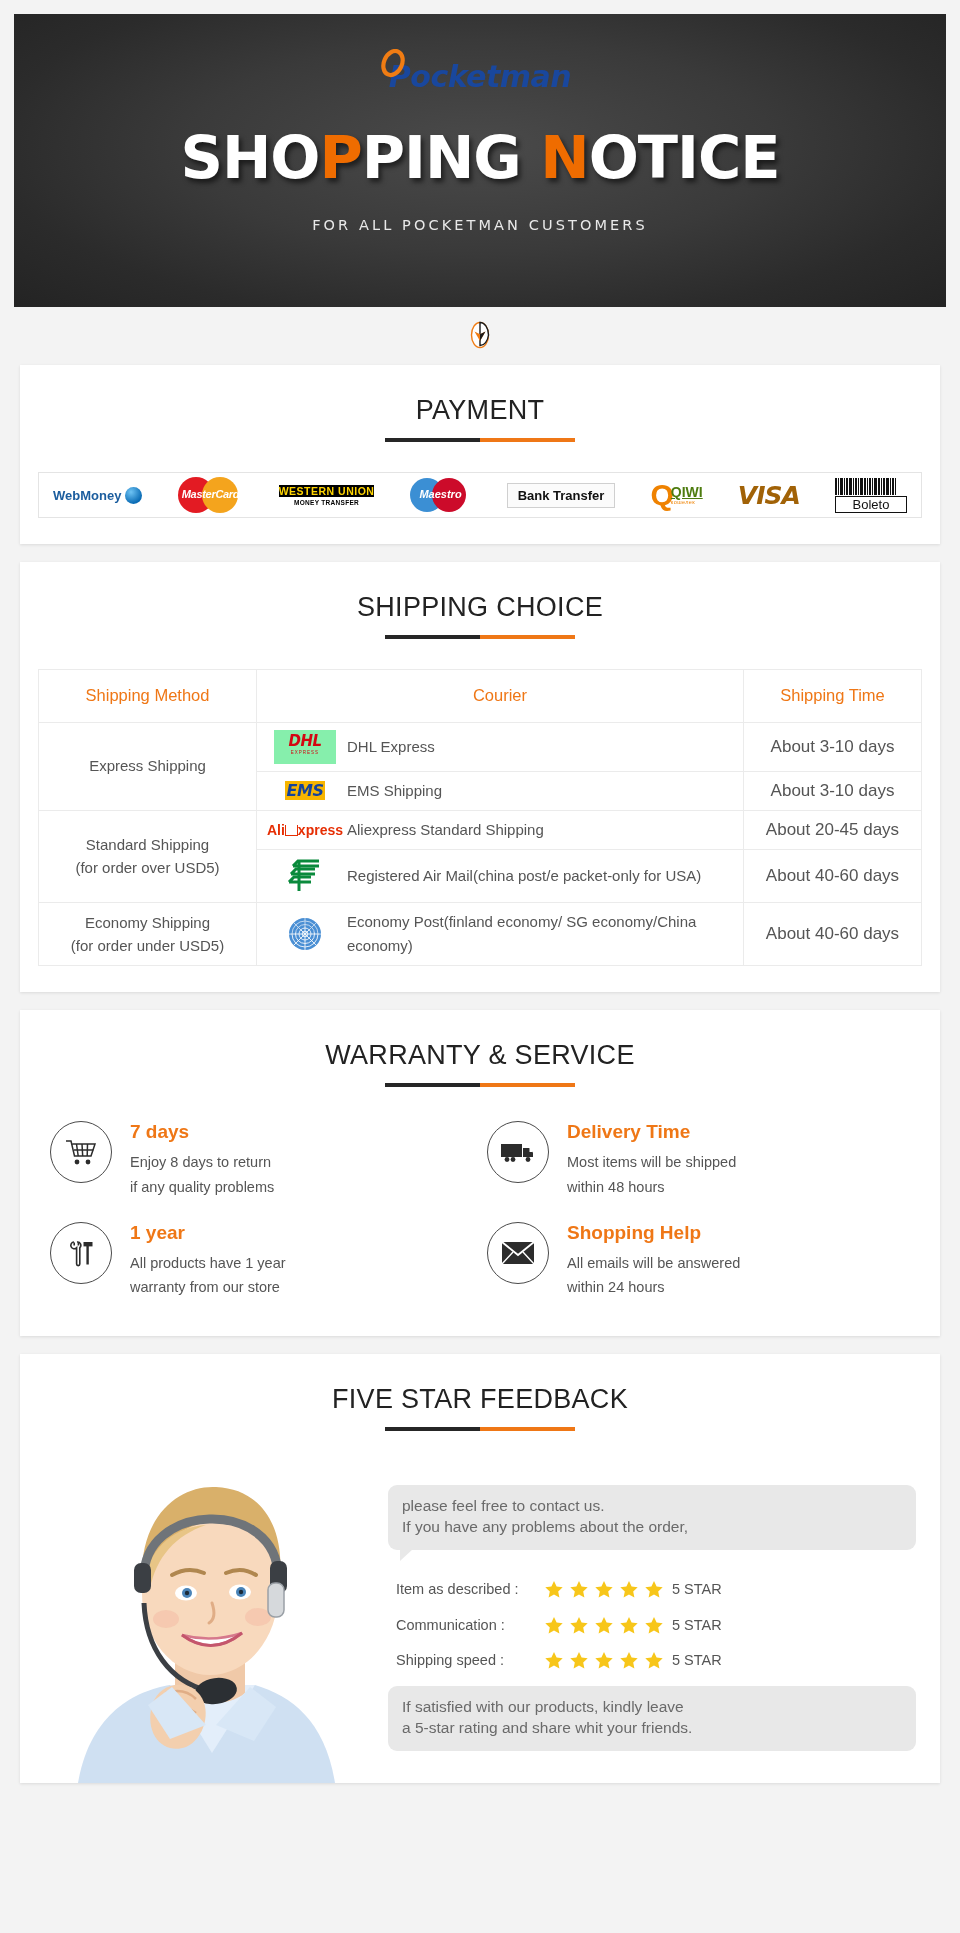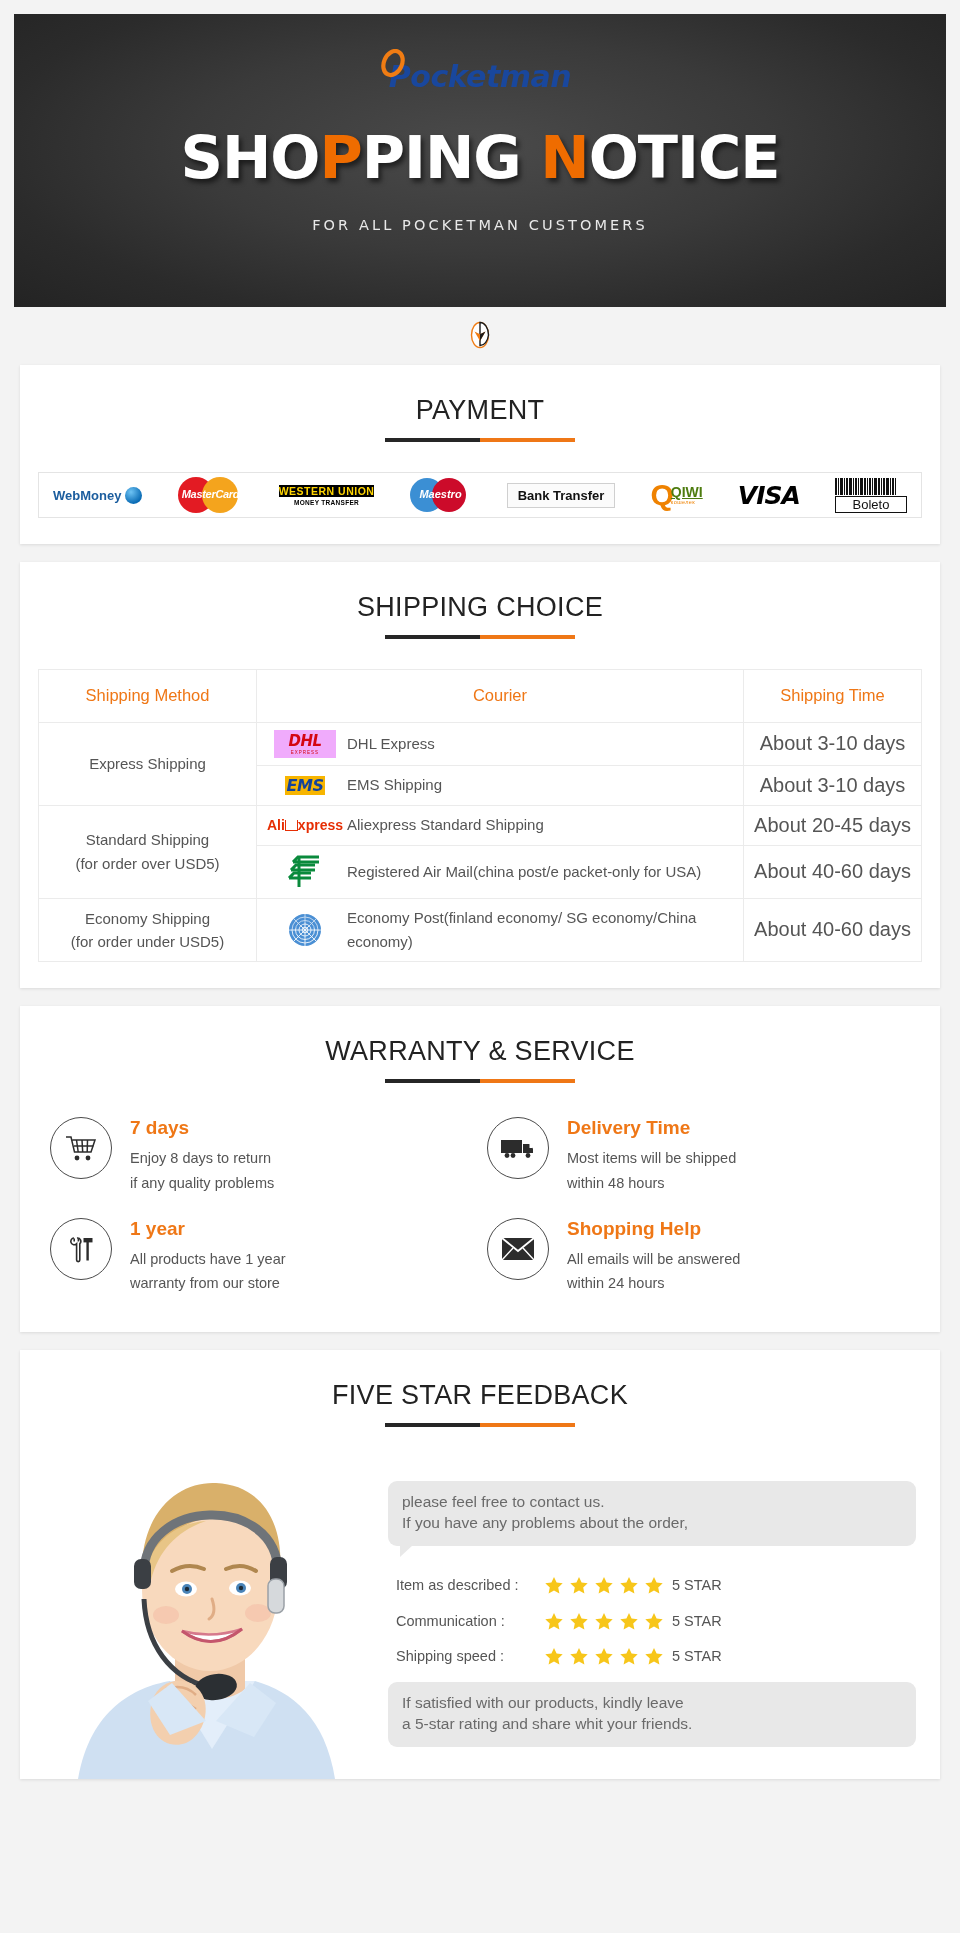--- a/index.html
+++ b/index.html
@@ -100,43 +100,43 @@
 
   .banktransfer { border: 1px solid #d0d0d0; background: #fbfbfb; padding: 4px 10px;
      font: bold 13px "Liberation Sans", sans-serif; color: #111; }
 
   .qiwi { display: flex; align-items: center; }
   .qiwi .q { font: bold 30px "Liberation Sans", sans-serif; color: #ef8200; line-height: 0.8; }
   .qiwi .txt { margin-left: -3px; }
   .qiwi .t1 { font: bold 14px "Liberation Sans", sans-serif; color: #4d7c0f; display: block; line-height: 1; text-decoration: underline;}
   .qiwi .t2 { font: 5.5px "Liberation Sans", sans-serif; color: #ef8200; display: block; letter-spacing: 0.4px;}
 
-  .visa { font: italic 900 25px "DejaVu Sans", sans-serif; color: #000000; letter-spacing: -1px; }
+  .visa { font: italic 900 25px "DejaVu Sans", sans-serif; color: #a16207; letter-spacing: -1px; }
 
   .boleto { width: 72px; }
   .boleto .bars { height: 17px; display: flex; gap: 1px; }
   .boleto .bars i { background: #111; display: block; }
   .boleto .name { border: 1px solid #111; text-align: center;
      font: 13px "Liberation Sans", sans-serif; color: #111; line-height: 15px; margin-top: 1px;}
 
   
   .ship-card { padding-bottom: 26px; }
   table.ship { border-collapse: collapse; margin: 30px 18px 0 18px; width: calc(100% - 36px); }
   table.ship td, table.ship th { border: 1px solid #ebebeb; }
   table.ship th {
     color: #ef7716; font-size: 16.5px; font-weight: normal; padding: 13px 6px; text-align: center;
   }
   .c-method { width: 218px; text-align: center; font-size: 15px; color: #555; padding: 8px 6px; line-height: 1.55; }
   .c-courier { padding: 7px 10px 7px 6px; }
-  .c-time { width: 178px; text-align: center; font-size: 20px; color: #555; padding: 8px 6px; }
+  .c-time { width: 178px; text-align: center; font-size: 17px; color: #555; padding: 8px 6px; }
   .courier-cell { display: flex; align-items: center; }
   .courier-logo { width: 84px; min-width: 84px; display: flex; align-items: center; justify-content: center; }
   .courier-name { font-size: 15px; color: #555; line-height: 1.6; }
 
-  .dhl { background: #f0abfc; width: 62px; text-align: center; padding: 2px 0 3px 0; }
+  .dhl { background: #86efac; width: 62px; text-align: center; padding: 2px 0 9px 0; }
   .dhl .m { font: italic 900 15px "DejaVu Sans", sans-serif; color: #d40511; letter-spacing: -0.5px; line-height: 1; }
   .dhl .s { font: 4.5px "Liberation Sans", sans-serif; color: #d40511; letter-spacing: 1px; display:block; }
   .ems { width: 60px; text-align: center; }
   .ems .m { font: italic 900 16px "DejaVu Sans", sans-serif; color: #14439c; letter-spacing: -0.5px;
      background: linear-gradient(#f7b500 0 100%); display:inline-block; padding: 0 2px; }
   .ali { font: bold 14px "Liberation Sans", sans-serif; color: #e62e04; white-space: nowrap; }
   .ali .x { color: #e62e04; }
   .ali .cart { display:inline-block; width:13px; height:11px; border:1.6px solid #e62e04; border-top:none; vertical-align: -1px;}
   .un { width: 40px; height: 40px; }
 

